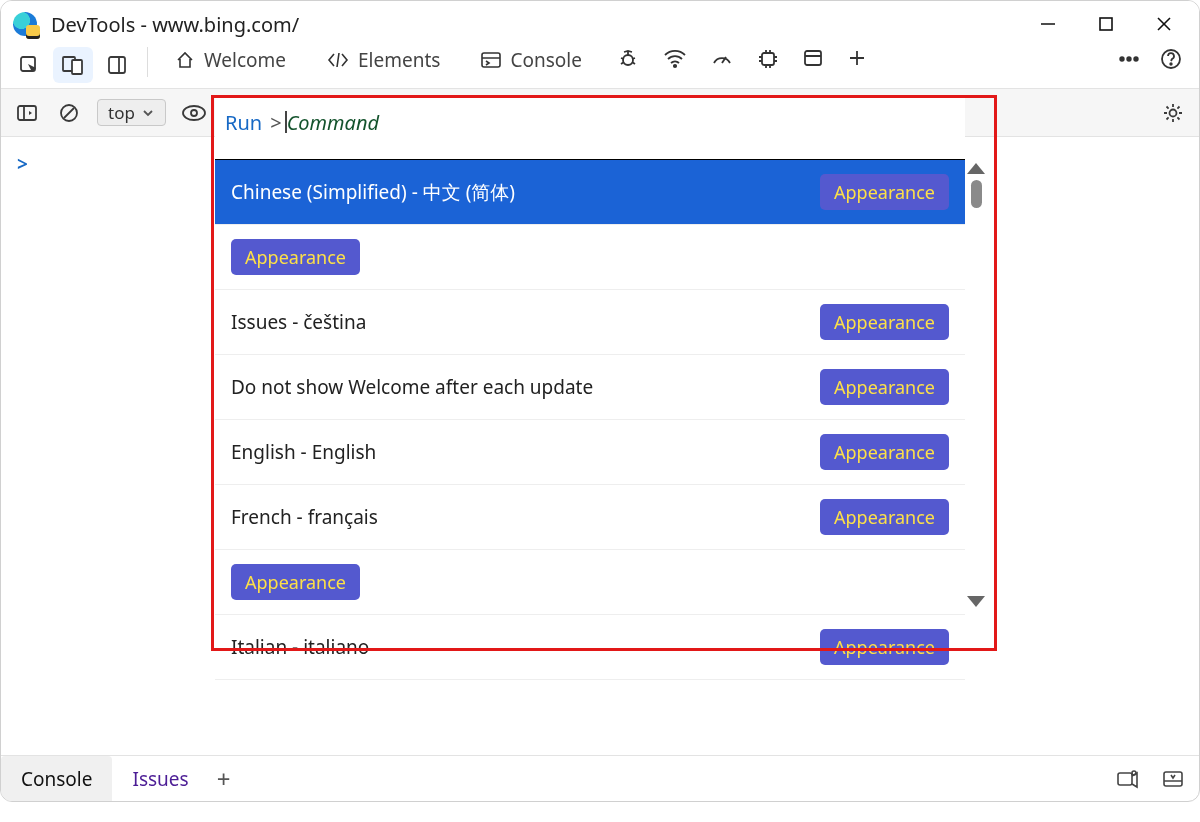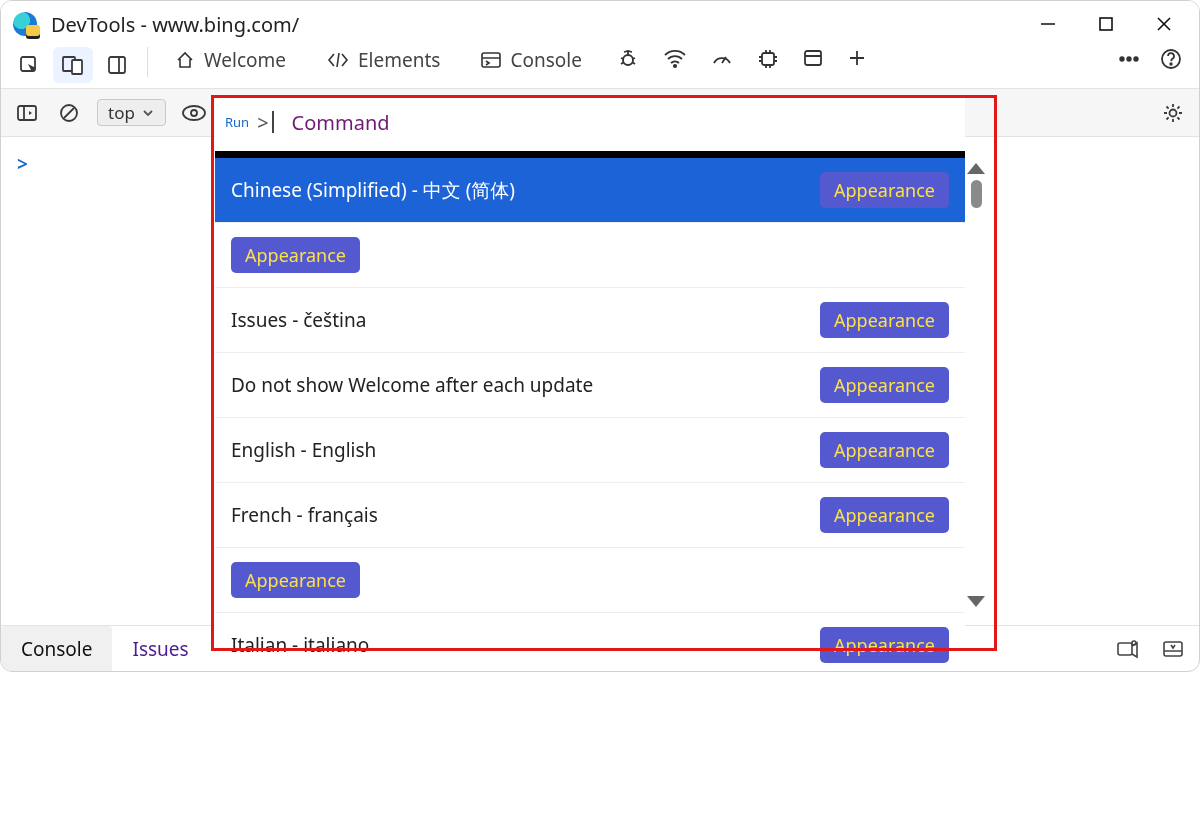--- a/index.html
+++ b/index.html
@@ -1,17 +1,17 @@
 <!DOCTYPE html>
 <html><head>
 <meta charset="utf-8">
 <style>
   * { box-sizing: border-box; }
   html,body { margin:0; padding:0; width:1200px; height:822px; font-family: "Segoe UI", system-ui, Arial, sans-serif; background:#fff; color:#1b1b1b; }
-  .window { width:1200px; height:672px; border:1px solid #d0d0d0; border-radius:12px; overflow:hidden; display:flex; flex-direction:column; background:#fff; }
+  .window { width:1200px; height:802px; border:1px solid #d0d0d0; border-radius:12px; overflow:hidden; display:flex; flex-direction:column; background:#fff; }
 
   
   .titlebar { height:46px; display:flex; align-items:center; padding:0 6px 0 12px; background:#fff;}
   .app-icon { width:24px; height:24px; border-radius:50%; background:radial-gradient(circle at 35% 35%, #39d0d8 0 38%, #1b7bd8 40% 100%); position:relative; }
   .app-icon::after { content:""; position:absolute; right:-3px; bottom:-3px; width:14px; height:14px; border-radius:3px; background:#f7c948; box-shadow: inset 0 -3px 0 #222; }
   .title-text { margin-left:14px; font-size:20px; color:#222; }
   .title-spacer { flex:1; }
   .winbtn { width:58px; height:46px; display:flex; align-items:center; justify-content:center; }
   .winbtn svg { stroke:#111; stroke-width:1.6; fill:none; }
 
@@ -37,25 +37,25 @@
   .gear-right { margin-left:auto; }
 
   
   .main { flex:1; position:relative; background:#fff; }
   .console-prompt { position:absolute; left:16px; top:14px; color:#1769c5; font-size:19px; font-weight:600; }
 
   
   .red-outline { position:absolute; left:210px; top:-42px; width:786px; height:556px; border:3px solid #e21818; pointer-events:none; z-index:3;}
   .palette { position:absolute; left:214px; top:-40px; width:750px; background:#fff; z-index:2; }
   .palette-input-row { height:50px; display:flex; align-items:center; padding:0 10px; }
-  .run-label { color:#1769c5; font-size:13px; margin-right:8px; }
+  .run-label { color:#1769c5; font-size:20px; margin-right:8px; }
   .caret { color:#555; font-size:20px; margin-right:2px; }
   .caret-bar { display:inline-block; width:2px; height:22px; background:#444; margin-left:1px; vertical-align:middle;}
-  .cmd-placeholder { color:#701a75; font-size:20px; margin-left:18px;}
-  .list { margin-top:4px; background:#fff; border-top:7px solid #000000;}
+  .cmd-placeholder { color:#14532d; font-size:20px; margin-left:0;font-style:italic;}
+  .list { margin-top:12px; background:#fff; border-top:1px solid #000000;}
   .item { display:flex; align-items:center; justify-content:space-between; padding:14px 16px; border-bottom:1px solid #eee; font-size:19px; color:#222; }
   .item.selected { background:#1b63d6; color:#fff; }
   .badge { background:#5459cf; color:#fde047; font-size:18px; padding:6px 14px; border-radius:5px; }
 
   
   .pal-scroll { position:absolute; left:966px; top:26px; width:24px; height:430px; z-index:4; }
   .pal-arrow { width:0; height:0; border-left:9px solid transparent; border-right:9px solid transparent; }
   .pal-arrow.up { border-bottom:11px solid #666; margin-bottom:6px; }
   .pal-arrow.down { border-top:11px solid #666; margin-top:6px; position:absolute; bottom:-14px; left:0;}
   .pal-thumb { width:11px; height:28px; background:#8a8a8a; border-radius:6px; margin-left:4px; margin-top:4px;}

